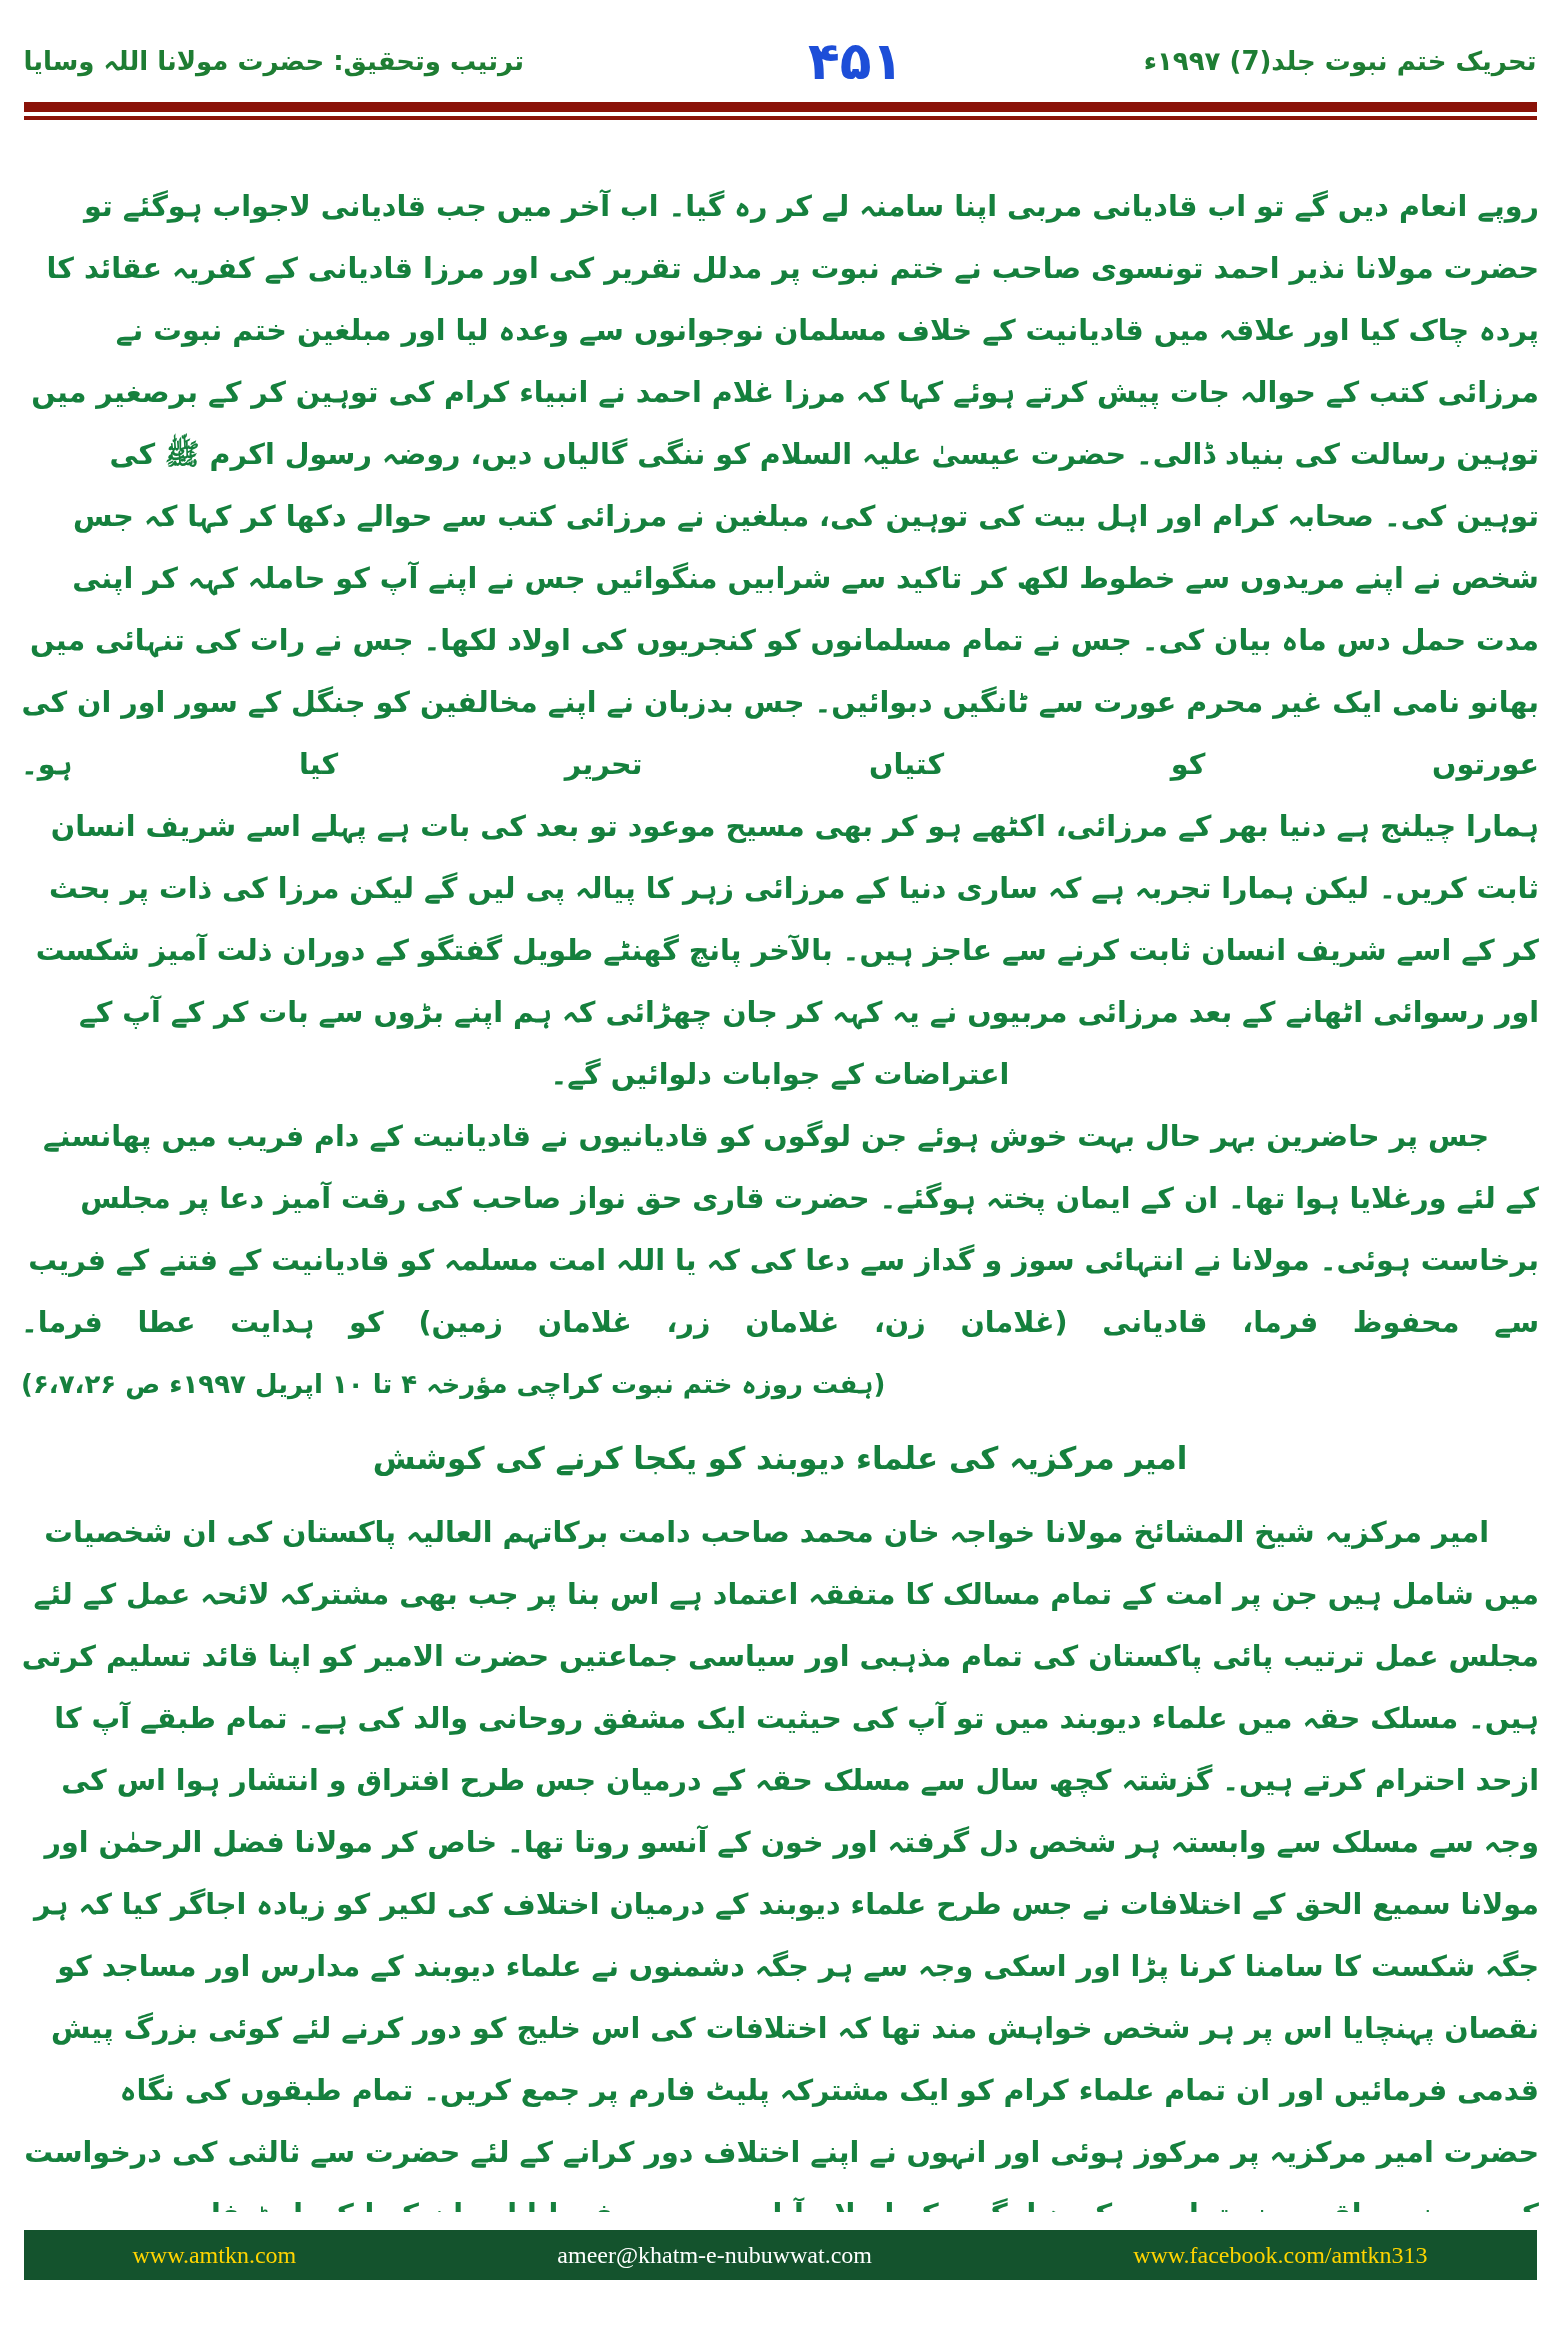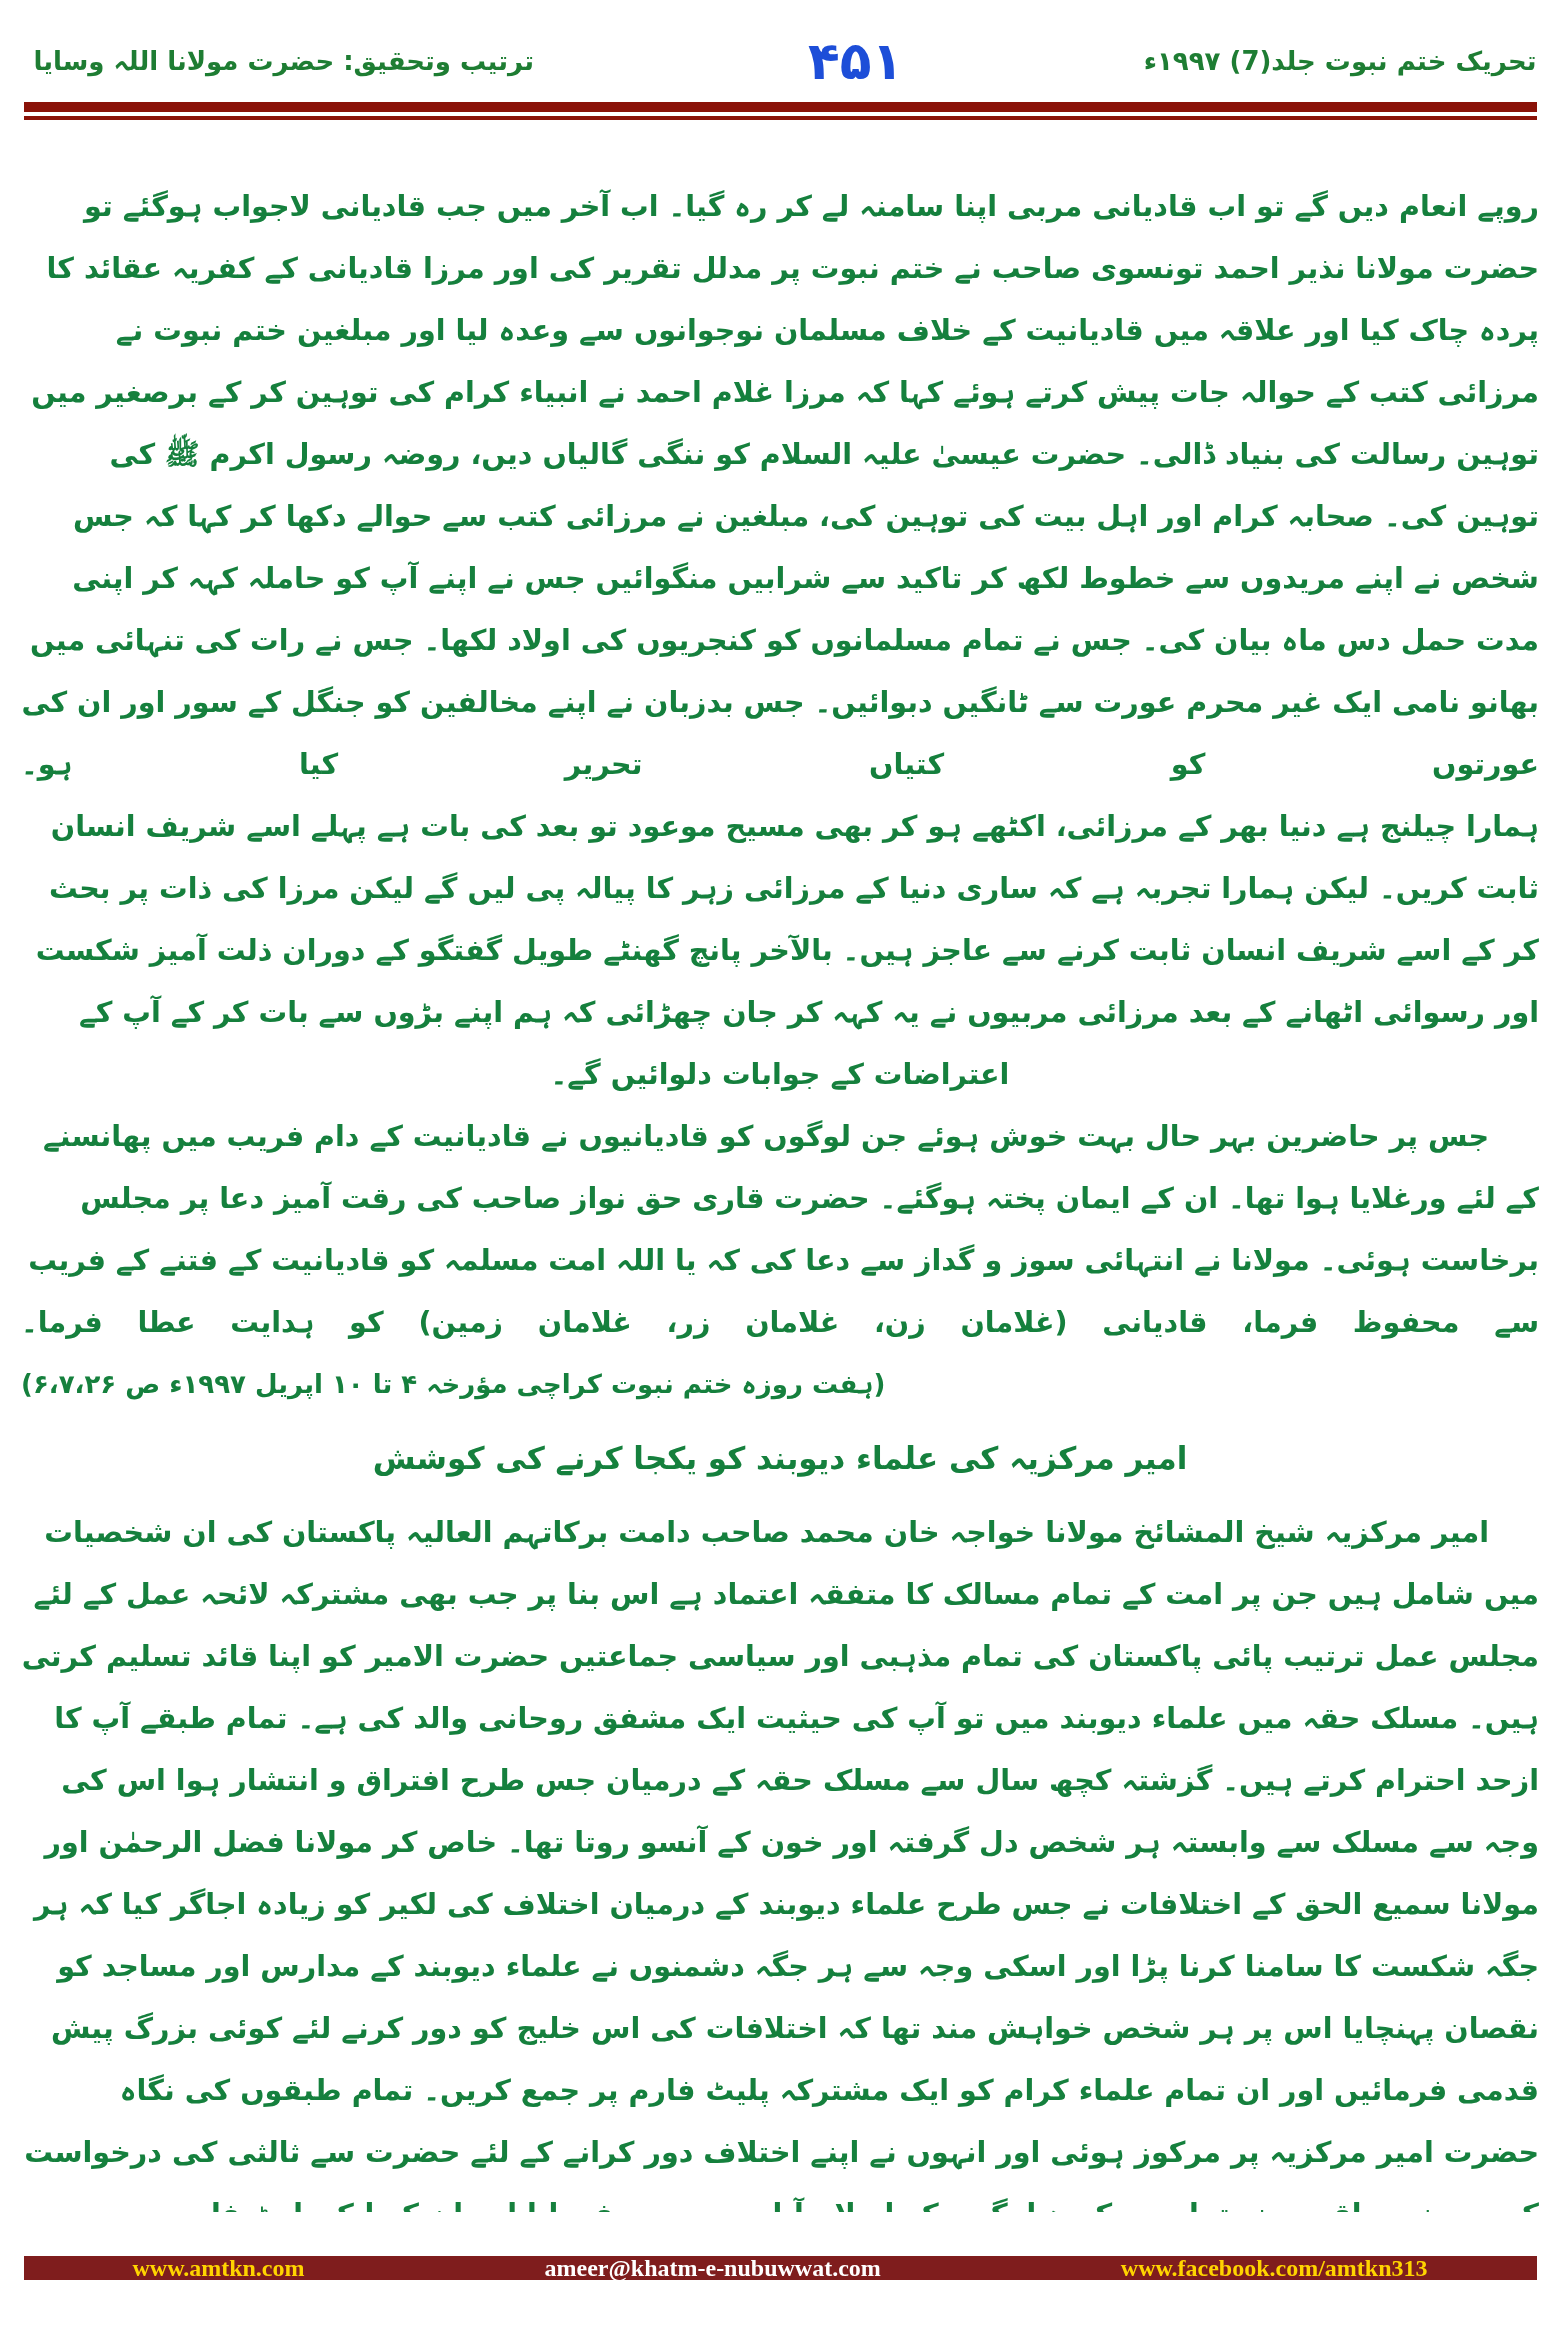--- a/index.html
+++ b/index.html
@@ -12,21 +12,20 @@
   }
   
   #header{
     position:absolute;top:18.5px;left:23.5px;right:23.5px;height:84px;
     display:flex;flex-direction:row;justify-content:space-between;align-items:center;
     direction:rtl;
   }
   .hdr-green{
     color:#1e7d33;font-size:26px;font-weight:bold;
     white-space:nowrap;
-    margin-left:10px;
   }
   #page-number{
     color:#1d4ed8;font-size:52px;font-weight:bold;
     transform:translateX(6%);
     margin-left:32px;
   }
   
   .rule-wrap{position:absolute;left:23.5px;right:23.5px;top:102px;}
   .rule-thick{height:10px;background:#8a1208;}
   .rule-thin{height:3.4px;background:#8a1208;margin-top:4.2px;}
@@ -46,28 +45,27 @@
     text-align:left;text-align-last:left;
     font-size:26px;padding-left:11.8px;
   }
   #section-heading{
     text-align:center;text-align-last:center;
     font-size:31px;line-height:81px;font-weight:bold;
     margin:3.4px 0 1.7px 0 !important;
   }
   
   #footer{
-    position:absolute;left:23.5px;right:23.5px;bottom:50px;height:24px;
-    background:#7f1d1d;
+    position:absolute;left:23.5px;right:23.5px;bottom:50px;height:50px;
+    background:#14532d;
     display:flex;flex-direction:row;align-items:center;justify-content:space-between;
     direction:ltr;
     padding:0 109px;box-sizing:border-box;
     font-family:"Liberation Serif","DejaVu Serif",serif;
     font-size:24px;
-    font-weight:bold;
   }
   .ftr-yellow{color:#ffd400;}
   .ftr-white{color:#ffffff;}
 </style>
 </head>
 <body>
 
 <div id="page">
 
   <div id="header">

